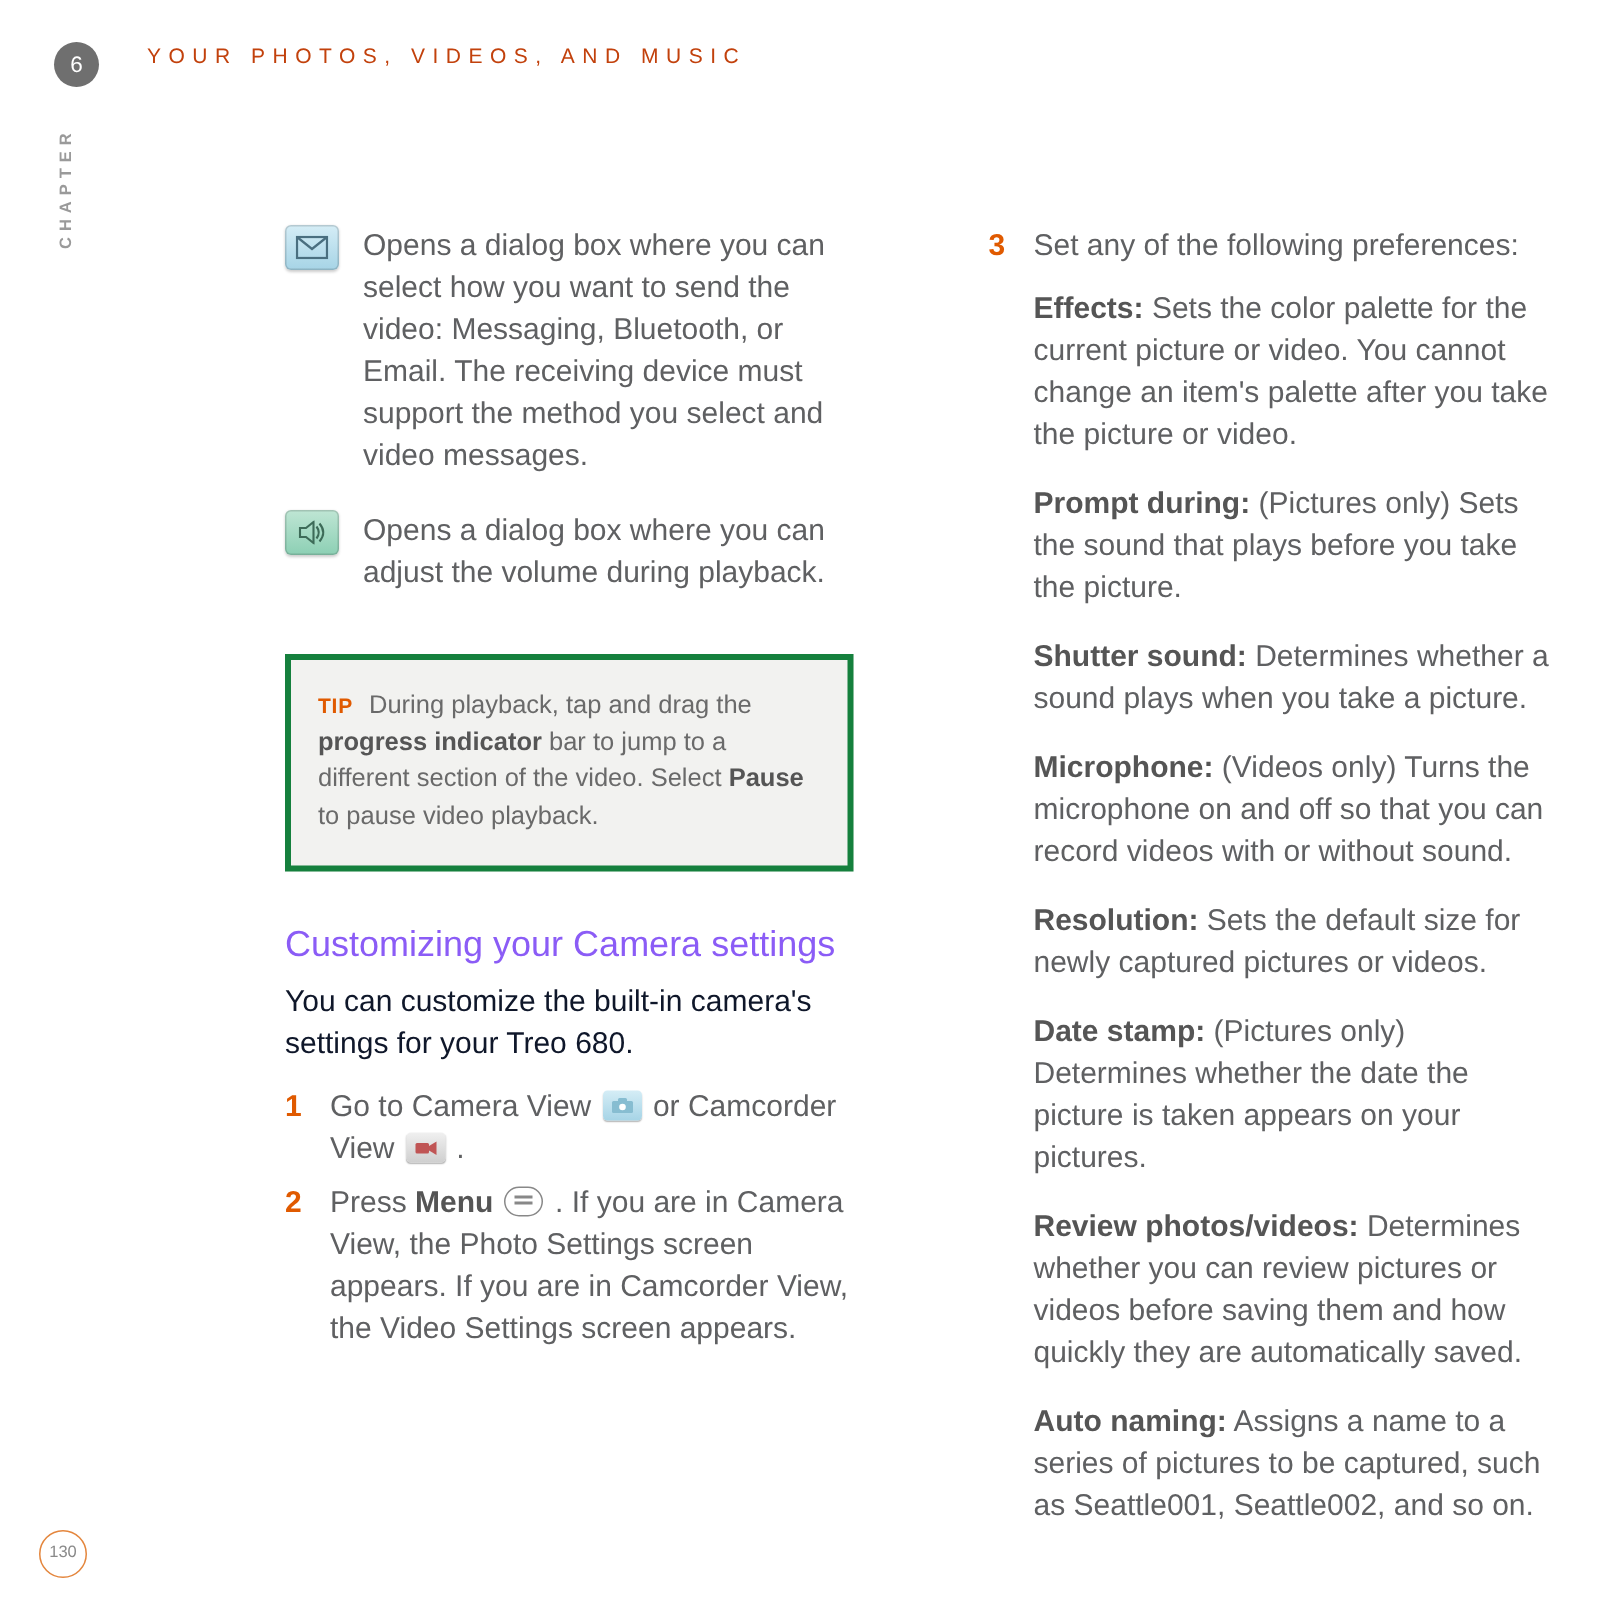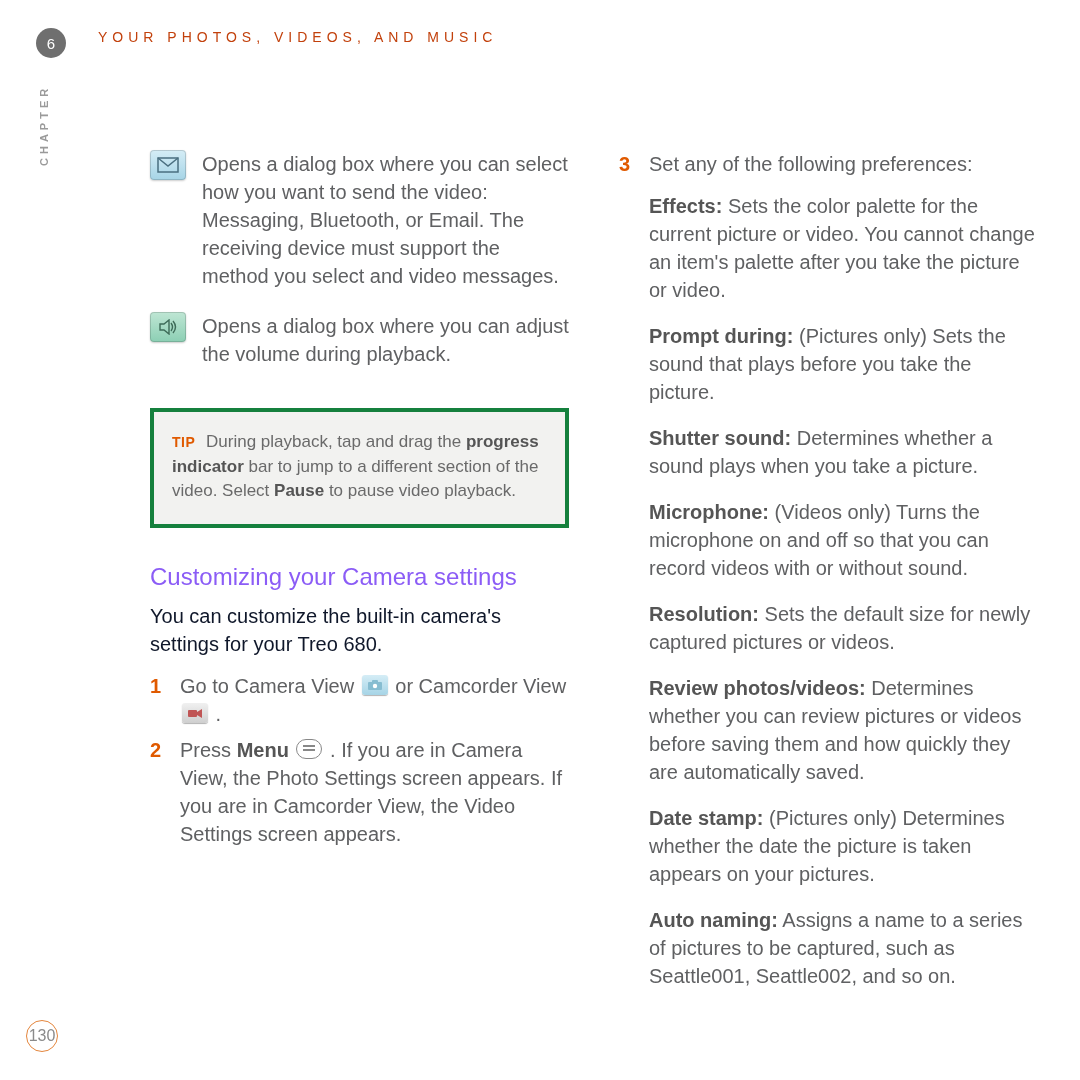--- a/index.html
+++ b/index.html
@@ -56,21 +56,21 @@
 
   
   .columns {
     position: absolute;
     left: 150px;
     top: 150px;
     right: 42px;
     display: flex;
     gap: 50px;
   }
-  .col { flex: 1; min-width: 0; }
+  .col { flex: 1; min-width: 0; margin-left: 40px; }
 
   
   .icon-row { display: flex; align-items: flex-start; margin-bottom: 22px; }
   .icon-box {
     width: 36px;
     height: 30px;
     border-radius: 4px;
     flex: 0 0 36px;
     margin-right: 16px;
     display: flex;
@@ -145,21 +145,21 @@
     position: absolute;
     left: 26px;
     bottom: 28px;
     width: 32px;
     height: 32px;
     border: 1.5px solid #e4863d;
     border-radius: 50%;
     display: flex;
     align-items: center;
     justify-content: center;
-    font-size: 16px;
+    font-size: 11px;
     color: #8a8a8a;
   }
 </style>
 </head>
 <body>
 
 <div class="page">
 
   <div class="chapter-badge">6</div>
   <div class="header-title">YOUR PHOTOS, VIDEOS, AND MUSIC</div>
@@ -259,28 +259,28 @@
         </div>
         <div class="pref">
           <b>Microphone:</b>
           <span> (Videos only) Turns the microphone on and off so that you can record videos with or without sound.</span>
         </div>
         <div class="pref">
           <b>Resolution:</b>
           <span> Sets the default size for newly captured pictures or videos.</span>
         </div>
         <div class="pref">
+          <b>Date stamp:</b>
+          <span> (Pictures only) Determines whether the date the picture is taken appears on your pictures.</span>
+        </div>
+        <div class="pref">
           <b>Review photos/videos:</b>
           <span> Determines whether you can review pictures or videos before saving them and how quickly they are automatically saved.</span>
         </div>
         <div class="pref">
-          <b>Date stamp:</b>
-          <span> (Pictures only) Determines whether the date the picture is taken appears on your pictures.</span>
-        </div>
-        <div class="pref">
           <b>Auto naming:</b>
           <span> Assigns a name to a series of pictures to be captured, such as Seattle001, Seattle002, and so on.</span>
         </div>
       </div>
 
     </div>
   </div>
 
   <div class="page-num">130</div>
 </div>

